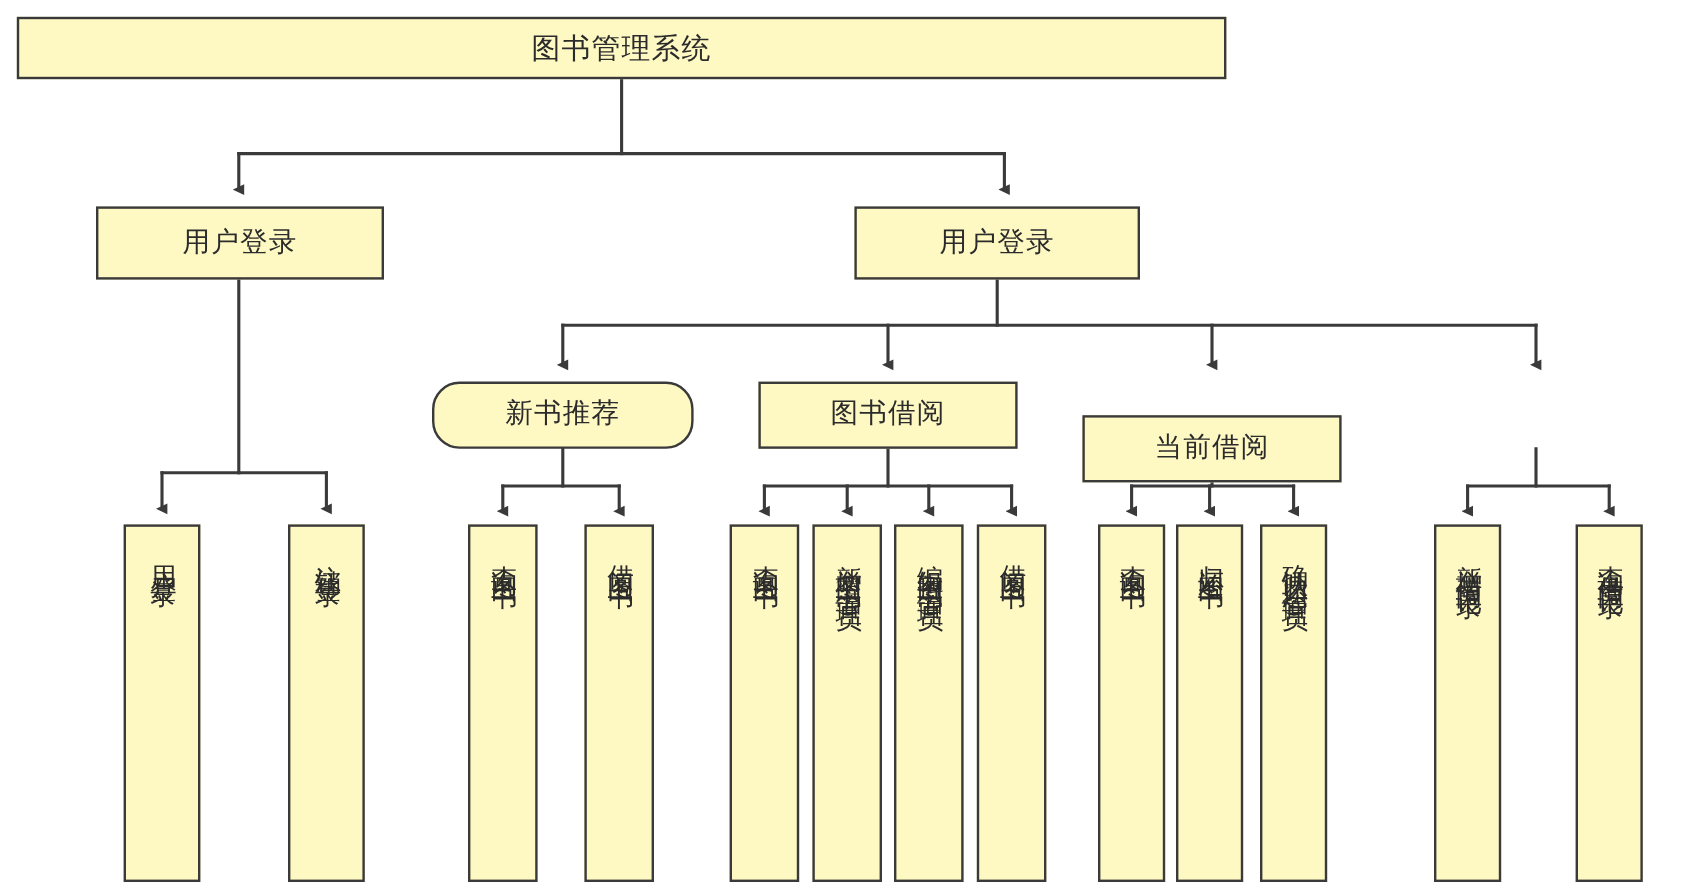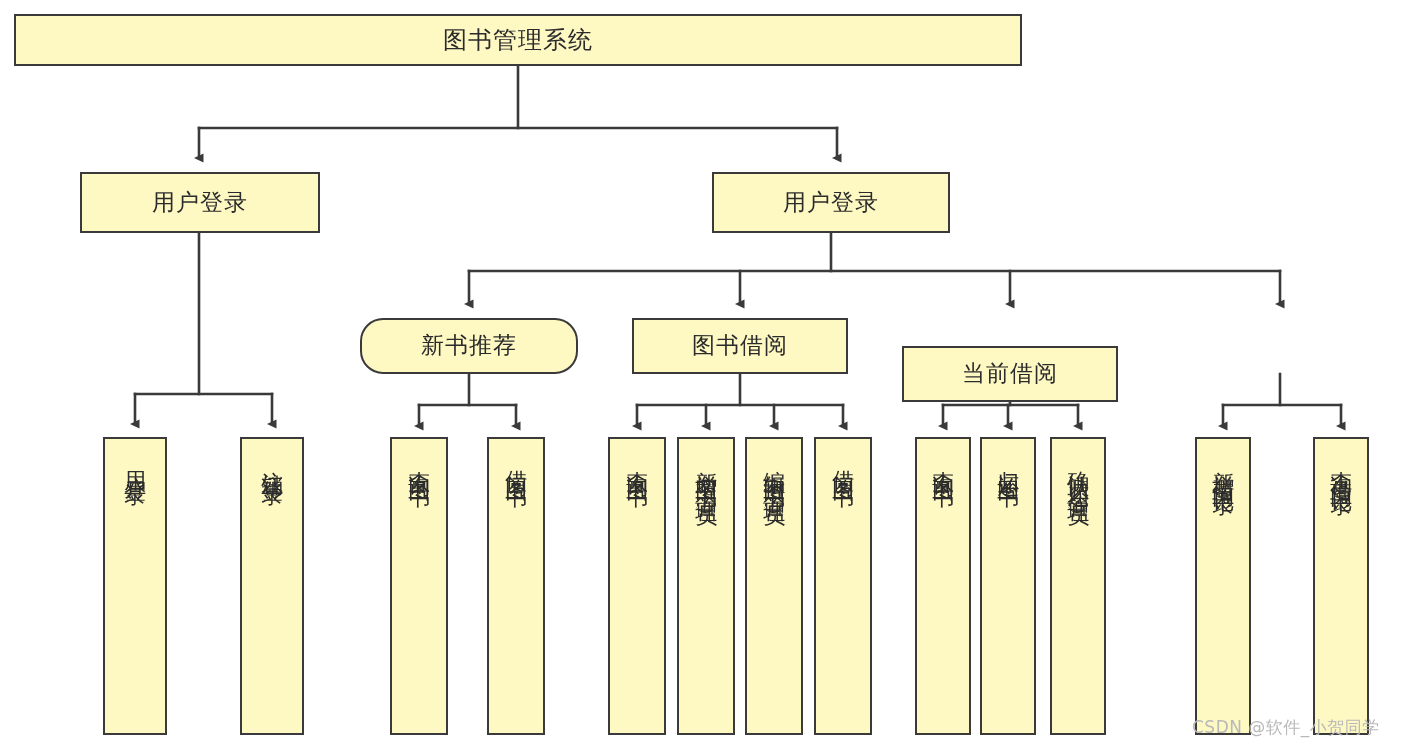--- a/index.html
+++ b/index.html
@@ -179,15 +179,14 @@
     <span class="vtext">确认归还（管理员）</span>
   </div>
 
   <div class="node leaf" style="left:1195px; top:437px; width:56px; height:298px;">
     <span class="vtext">新增借阅记录</span>
   </div>
   <div class="node leaf" style="left:1313px; top:437px; width:56px; height:298px;">
     <span class="vtext">查询借阅记录</span>
   </div>
 
-  <div class="watermark" style="left:1192px; top:716px;">CSDN @软件_小贺同学</div>
 
 </div>
 
 </body></html>

